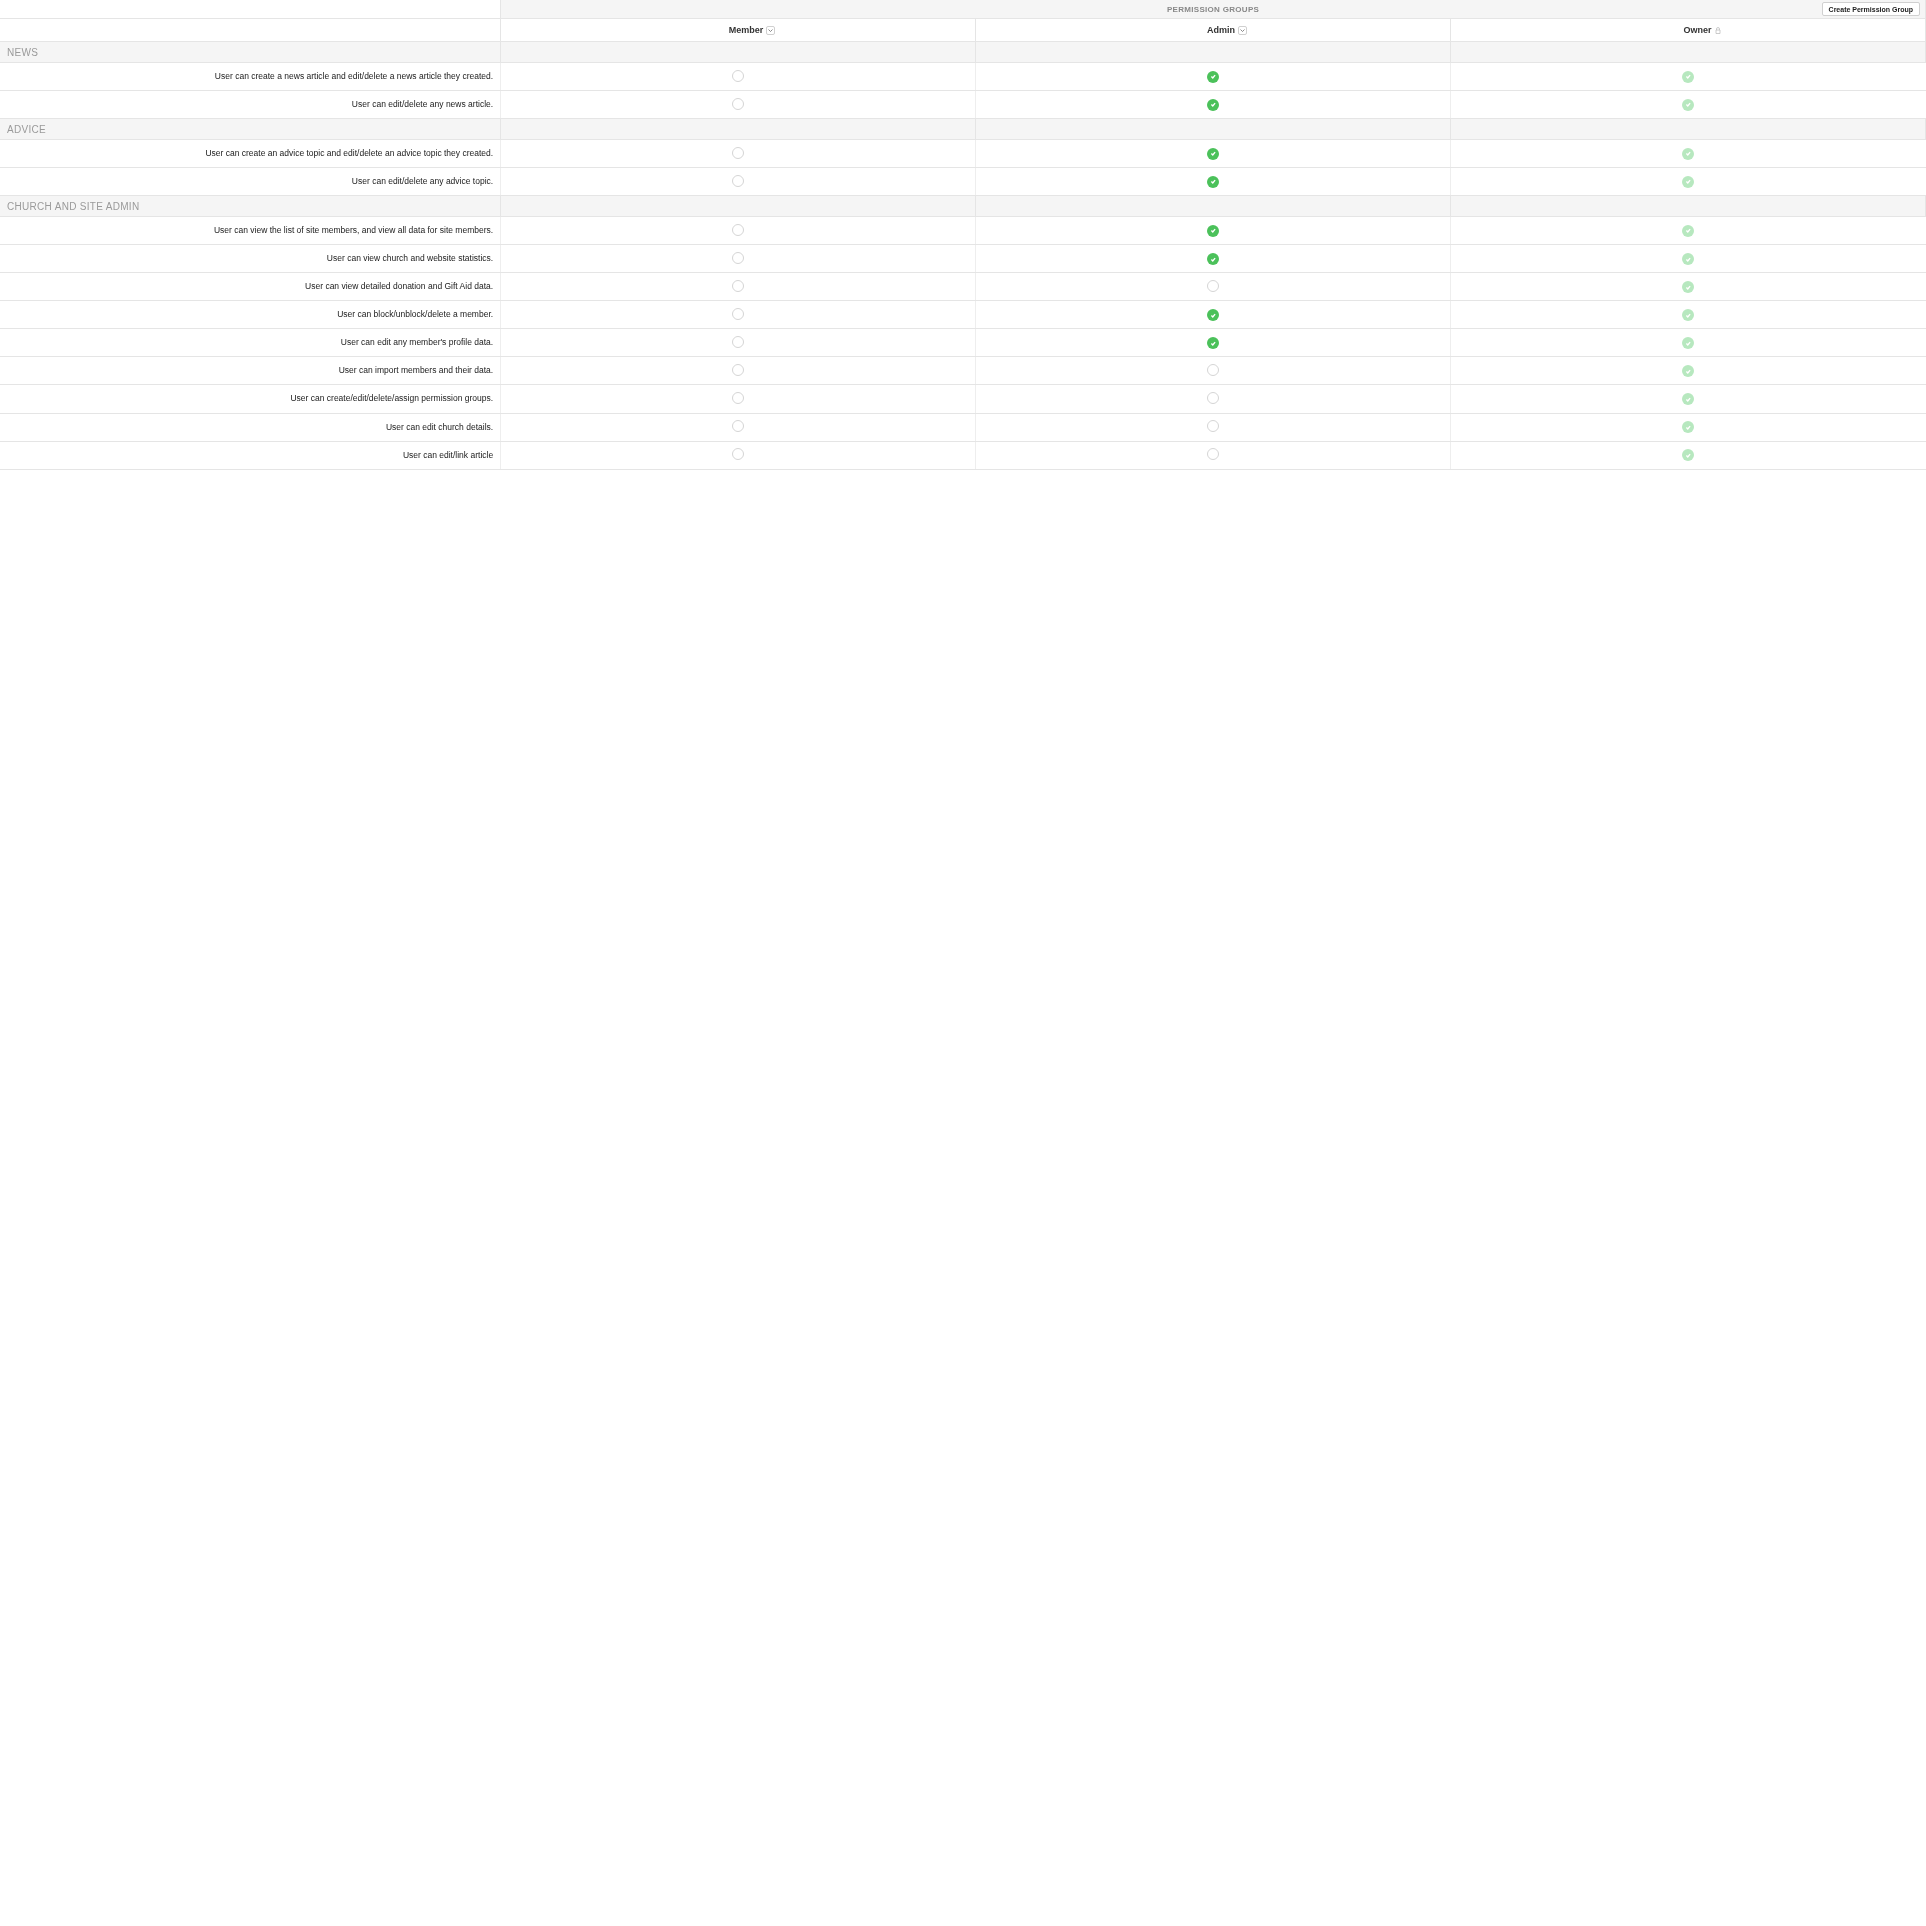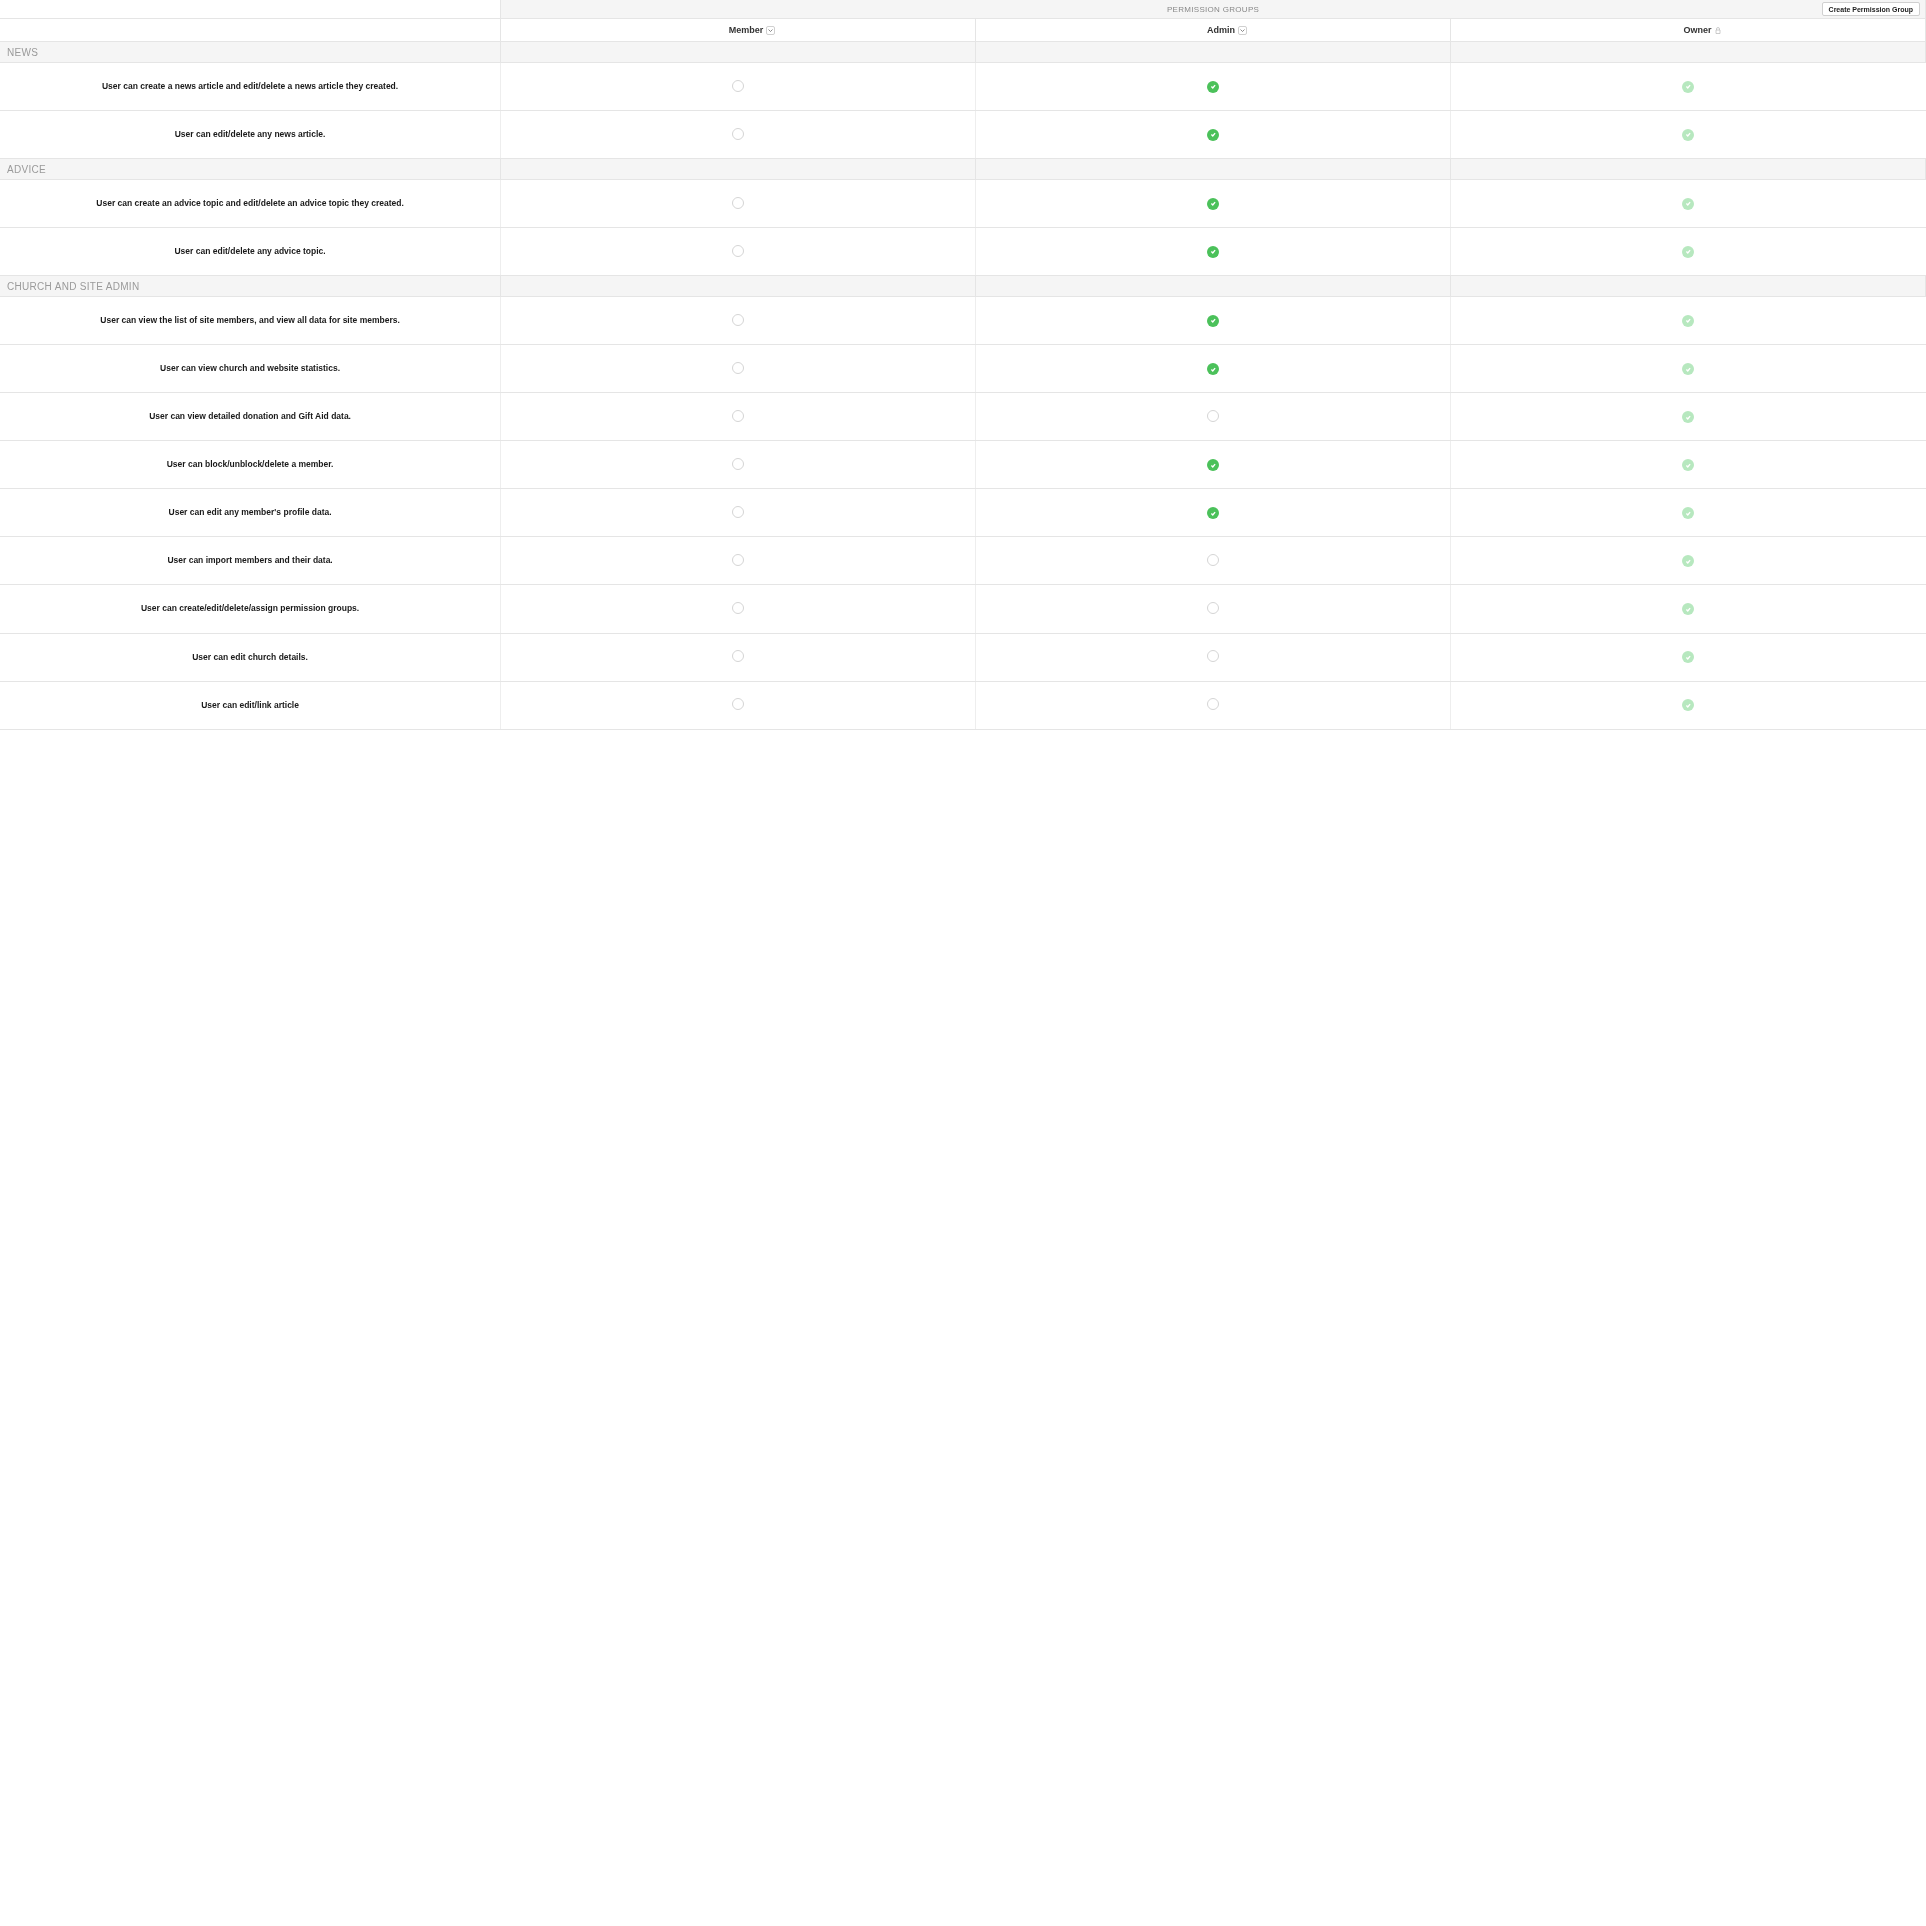--- a/index.html
+++ b/index.html
@@ -28,21 +28,21 @@
   }
   .top-header-cell {
     position: relative;
     padding: 4.5px 6px;
     text-align: center;
   }
   .perm-groups-label {
     color: #888;
     font-size: 8px;
     letter-spacing: 0.3px;
-    font-weight: 400;
+    font-weight: 700;
   }
   .create-btn {
     position: absolute;
     right: 5px;
     top: 50%;
     transform: translateY(-50%);
     background: #fff;
     border: 0.5px solid #d0d0d0;
     border-radius: 2px;
     padding: 2.5px 6px;
@@ -84,25 +84,25 @@
     color: #9a9a9a;
     font-weight: 500;
     letter-spacing: 0.3px;
     font-size: 10px;
     text-align: left;
     border-top: 0.5px solid #e5e5e5;
     border-bottom: 0.5px solid #e5e5e5;
   }
   .section-row th { border-left: none; }
   tbody td.desc {
-    font-weight: 700;
+    font-weight: 400;
     font-size: 8.5px;
     color: #1a1a1a;
-    padding: 18px 7px;
-    text-align: center;
+    padding: 8px 7px;
+    text-align: right;
     border-left: none;
     line-height: 1.3;
   }
   tbody td.perm-cell {
     text-align: center;
     vertical-align: middle;
     padding: 6px 0;
   }
   .perm-toggle {
     width: 12px;

